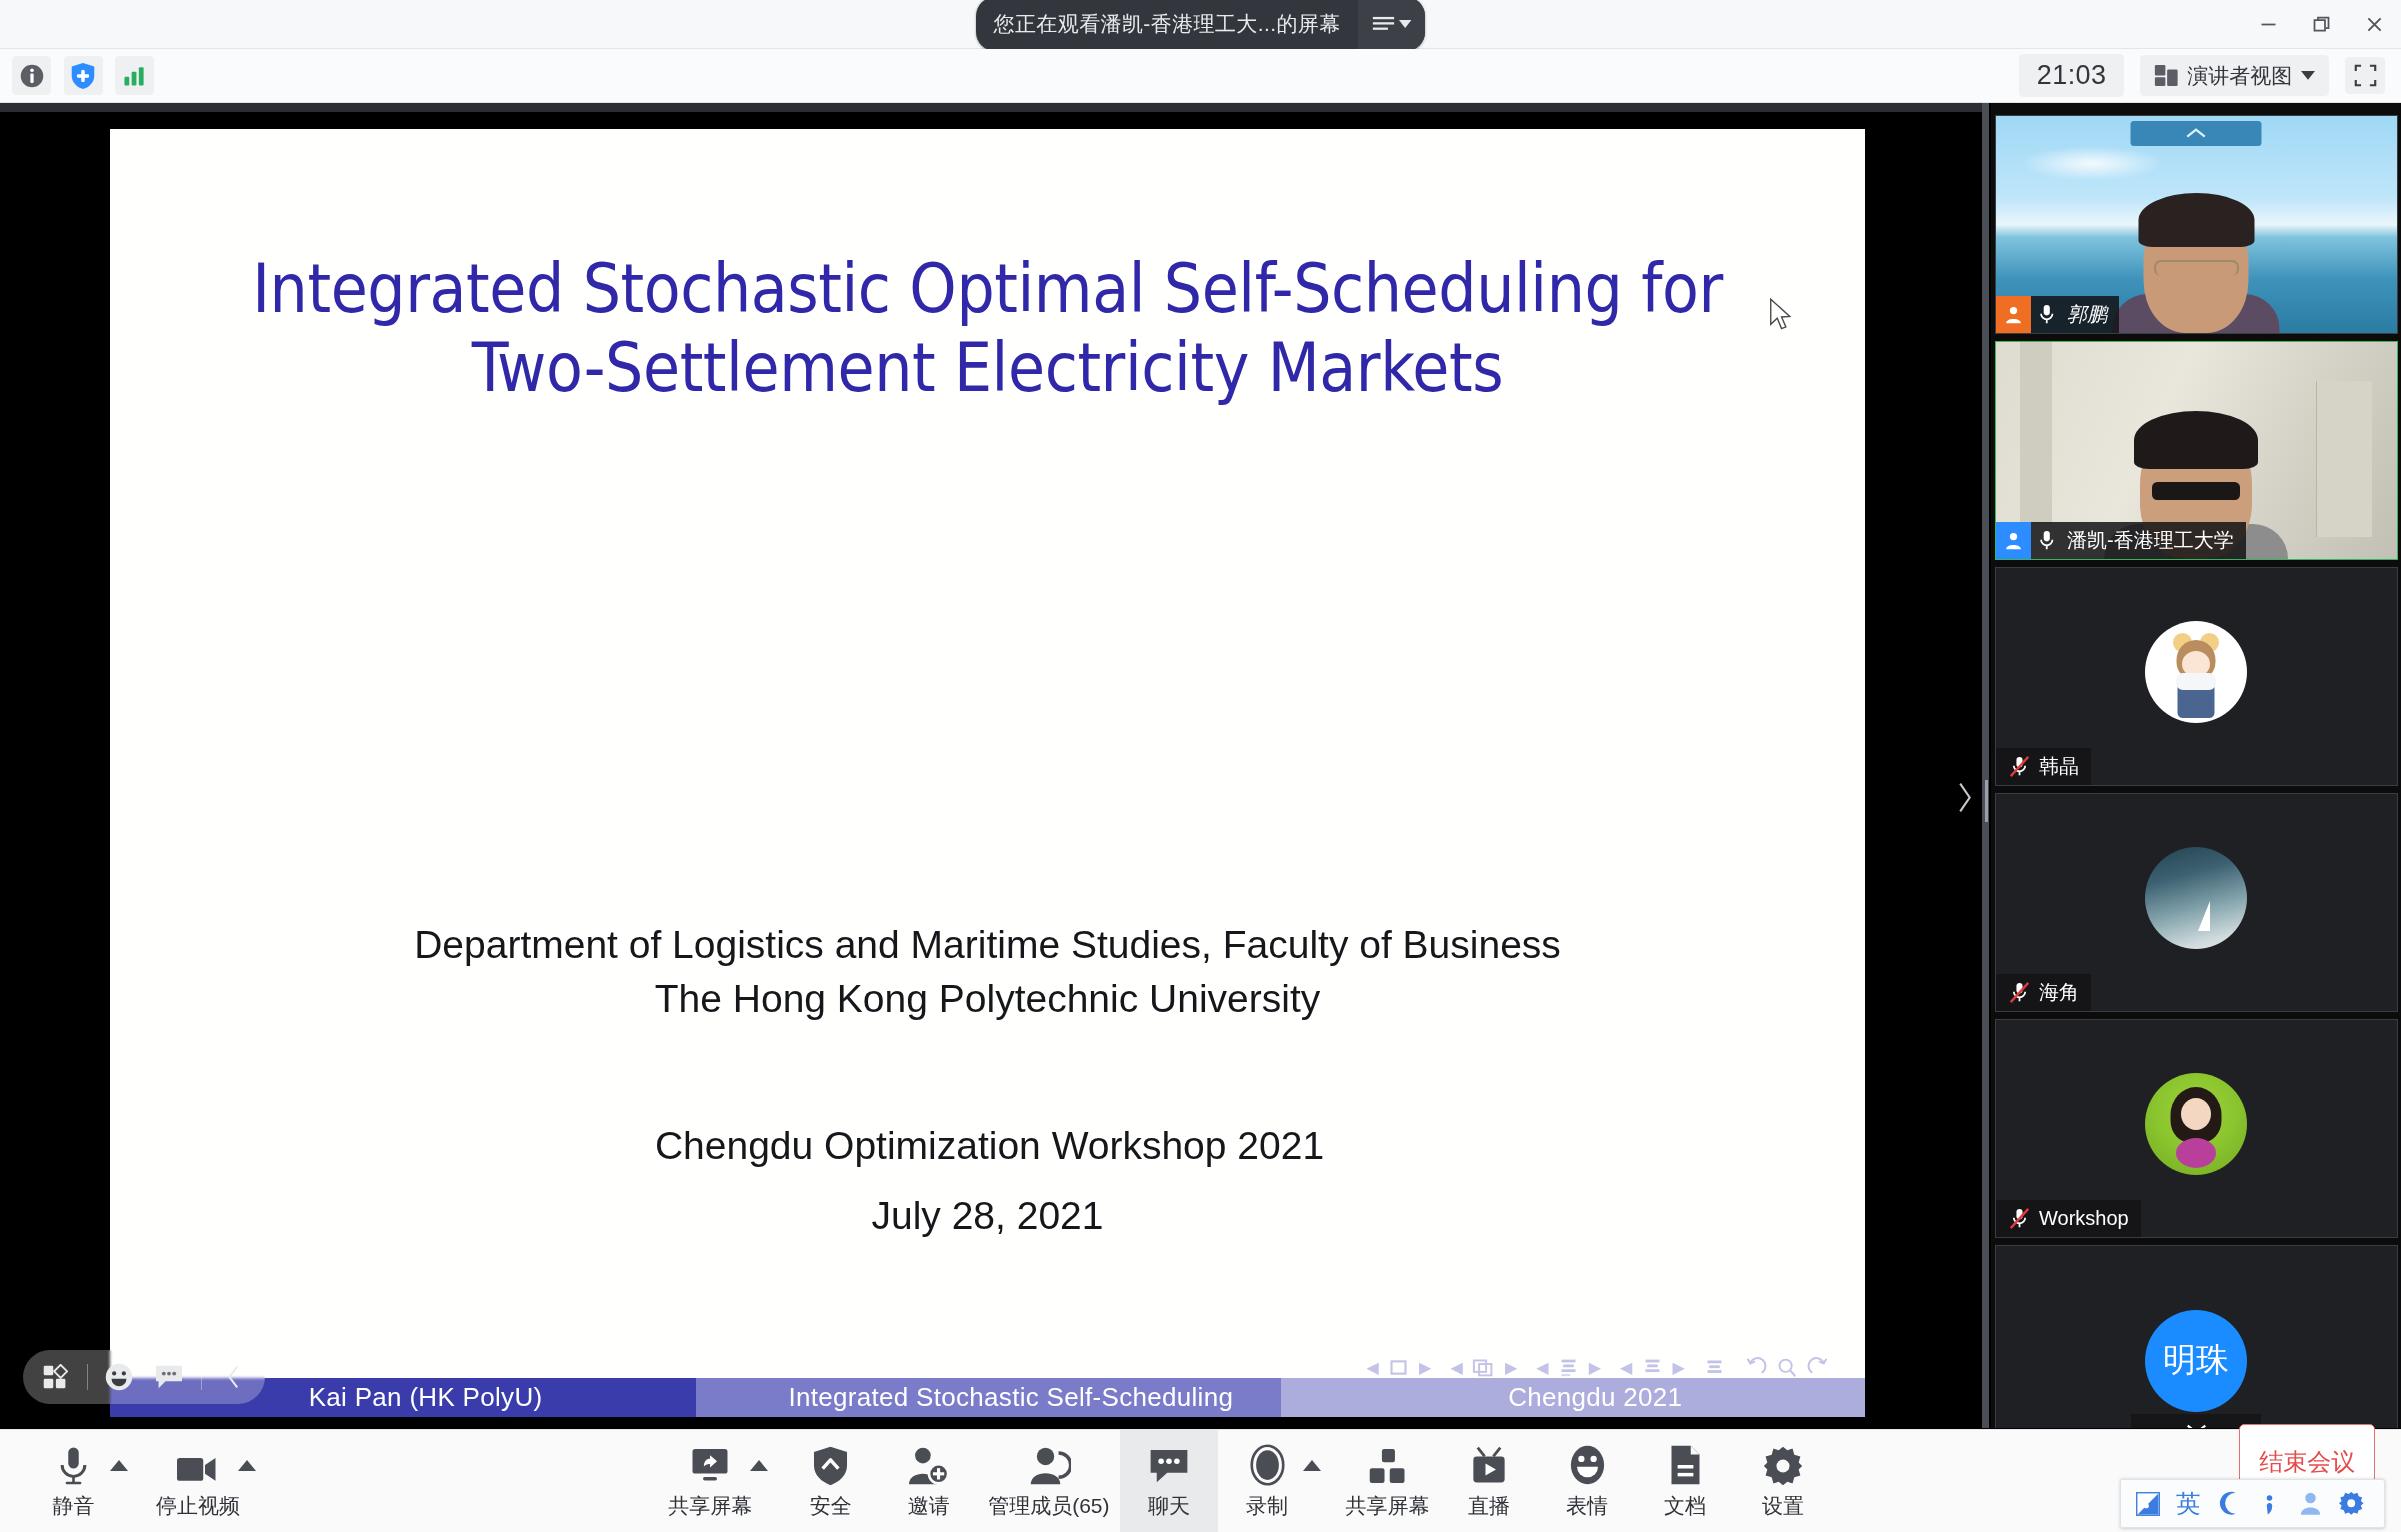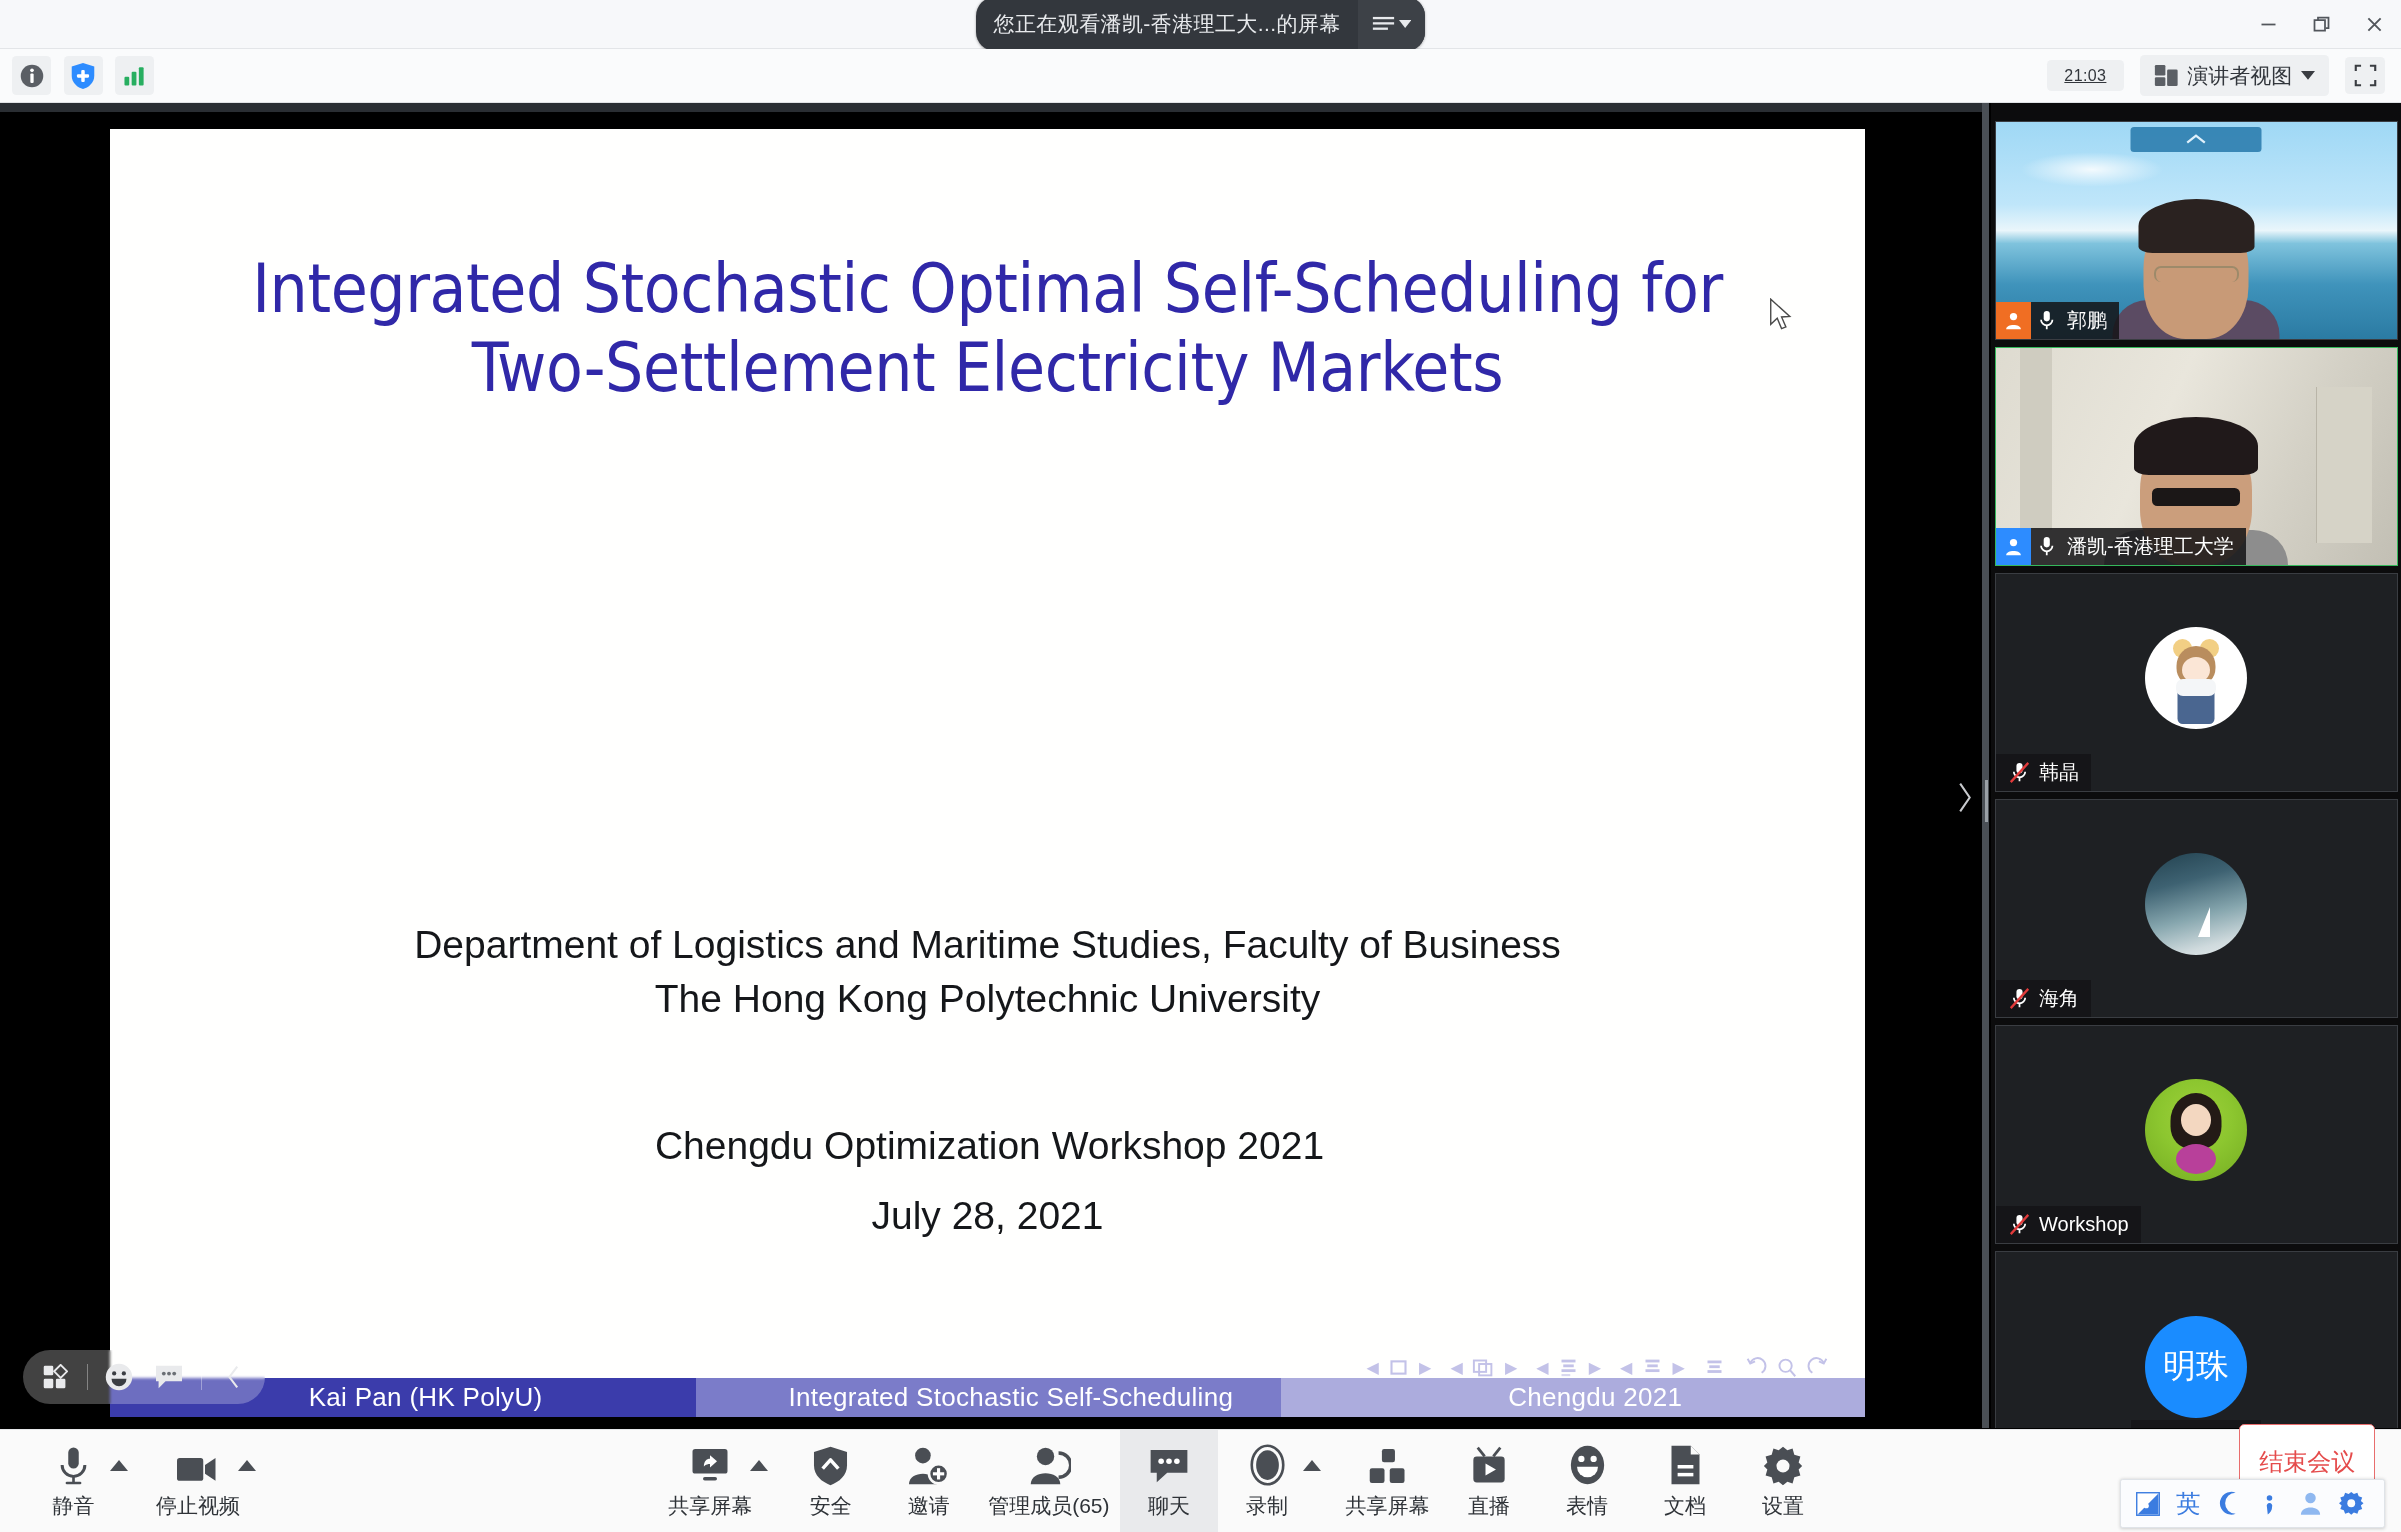--- a/index.html
+++ b/index.html
@@ -48,21 +48,21 @@
   .ctrl-left{ display:flex; align-items:center; gap:12.3px; padding-left:12.3px; }
   .sq-btn{
     width:39px; height:39px; border-radius:4.4px; background:#eef0f2;
     display:flex; align-items:center; justify-content:center;
   }
   .ctrl-right{
     margin-left:auto; display:flex; align-items:center; gap:16px; padding-right:16px;
   }
   #timer-pill{
     background:#eef0f2; border-radius:4.4px; padding:6.1px 17.5px;
-    font-size:16px; color:#32363c; letter-spacing:0.4px;text-decoration:underline;
+    font-size:27px; color:#32363c; letter-spacing:0.4px;
   }
   #viewmode-pill{
     background:#eef0f2; border-radius:4.4px; padding:6.1px 14px;
     display:flex; align-items:center; gap:8.8px;
     font-size:21px; color:#32363c;
   }
   #fullscreen-btn{
     width:40px; height:37px; border-radius:4.4px; background:#eef0f2;
     display:flex; align-items:center; justify-content:center;
   }
@@ -165,21 +165,21 @@
   
   #filmstrip{
     position:absolute; left:1991px; top:103px; width:410px; height:1325px;
     background:#0c0c0d; overflow:hidden;
   }
   .tile{
     position:relative; margin:0 3.5px 7px 3.5px; height:219px;
     background:#1e2023; border:0.9px solid #3a3d42; overflow:hidden;
   }
   .tile.active{ border:1.8px solid #35b85b; }
-  .tile.first{ margin-top:18px; }
+  .tile.first{ margin-top:12px;font-style:italic; }
   .tile .namebar{
     position:absolute; left:0; bottom:0; height:37px;
     display:flex; align-items:center; background:rgba(20,20,22,.86);
     padding-right:12.3px;
   }
   .tile .avatar-badge{
     width:35px; height:37px; display:flex; align-items:center; justify-content:center;
   }
   .tile .avatar-badge.orange{ background:#f06e23; }
   .tile .avatar-badge.blue{ background:#2d8cff; }

